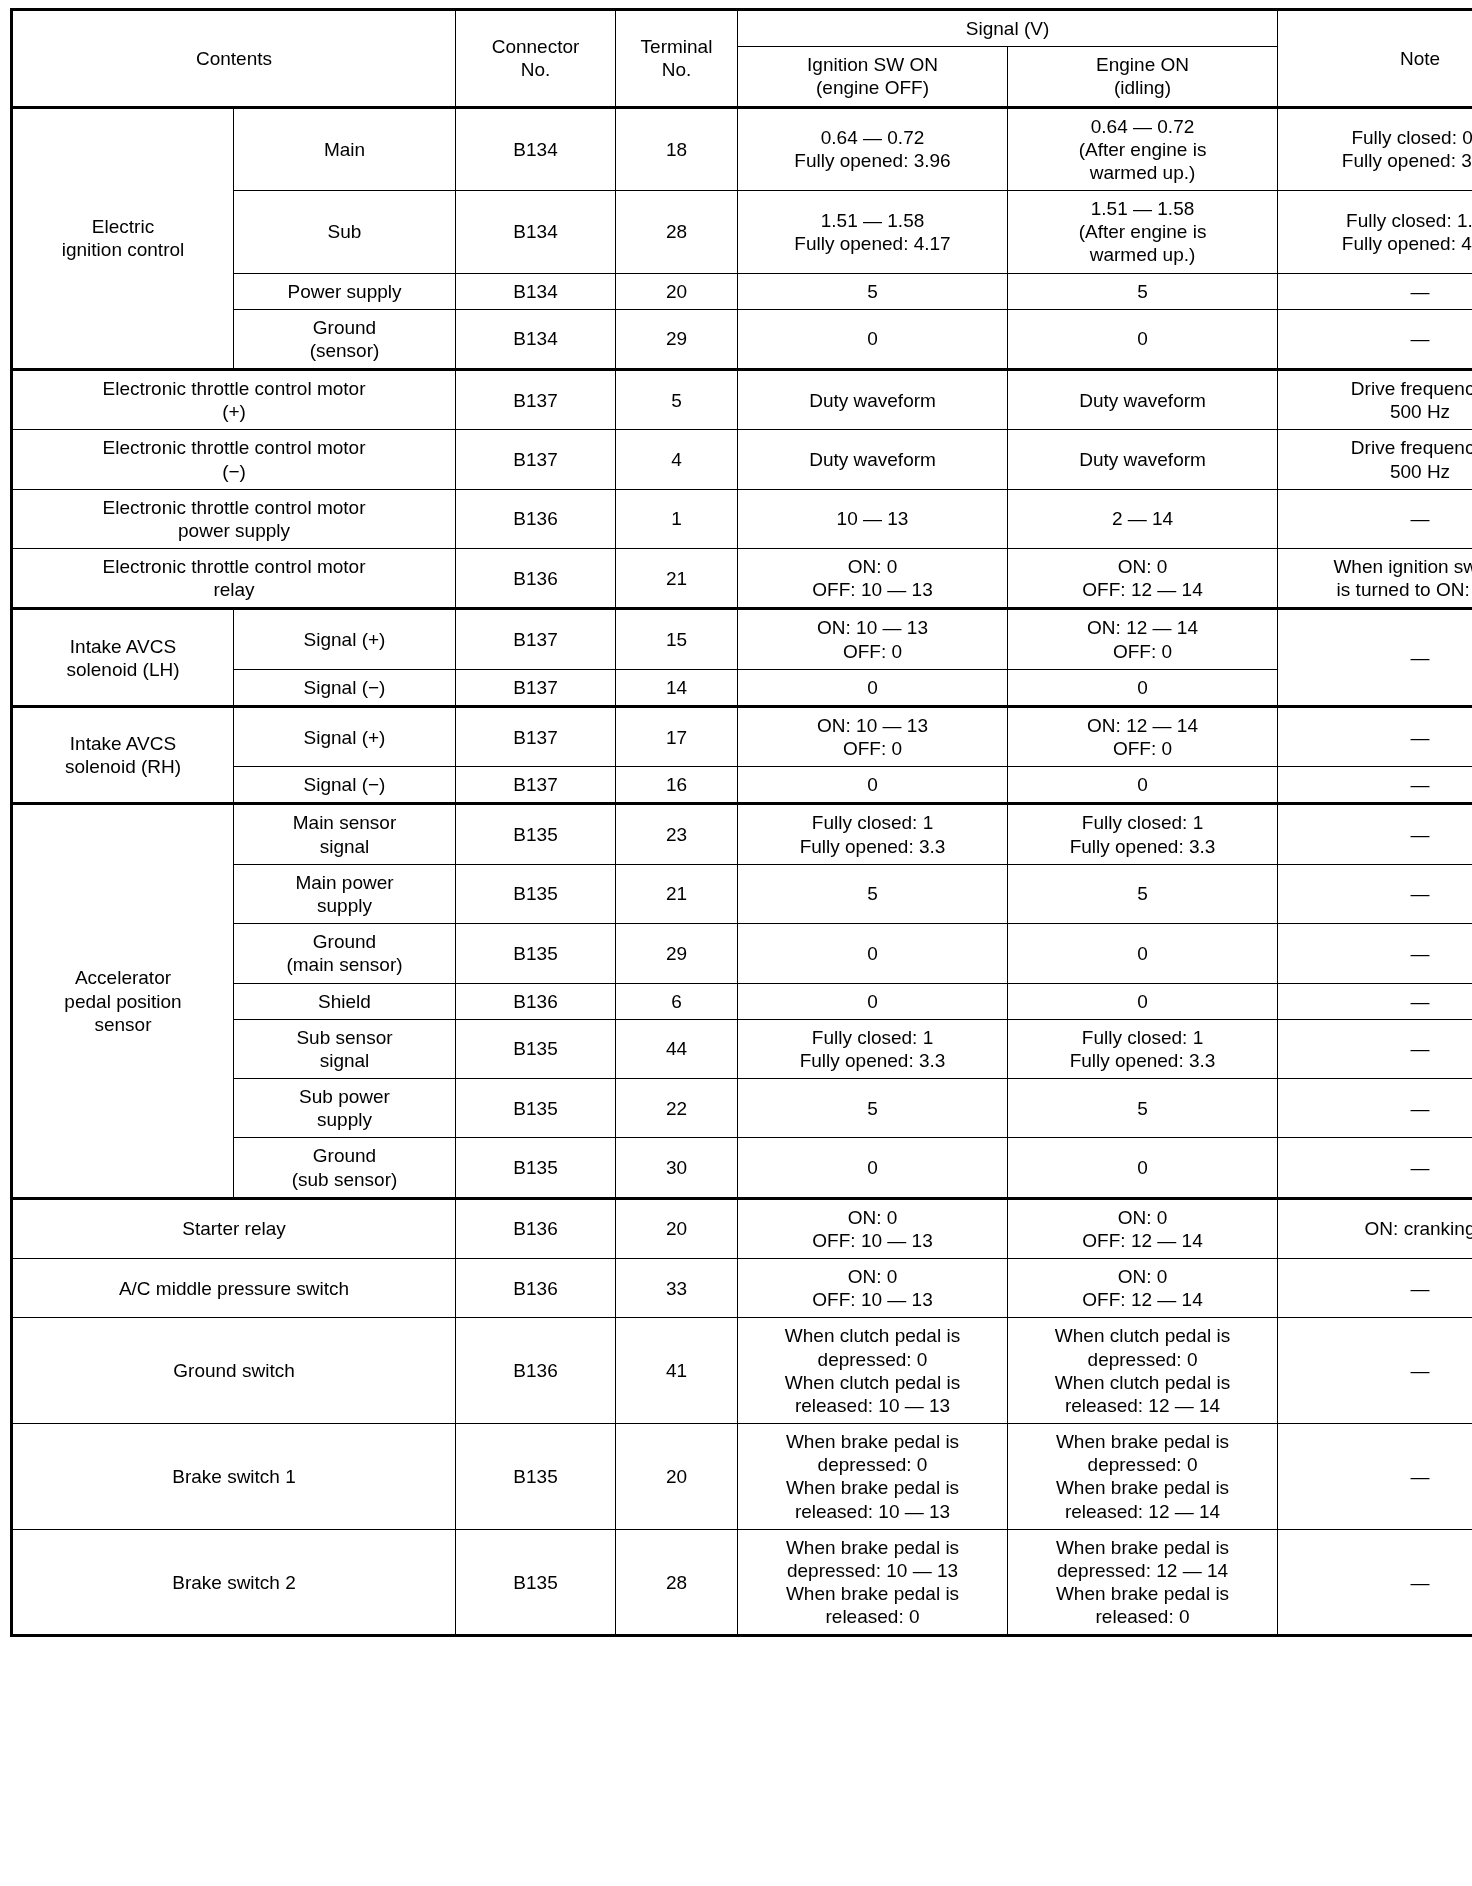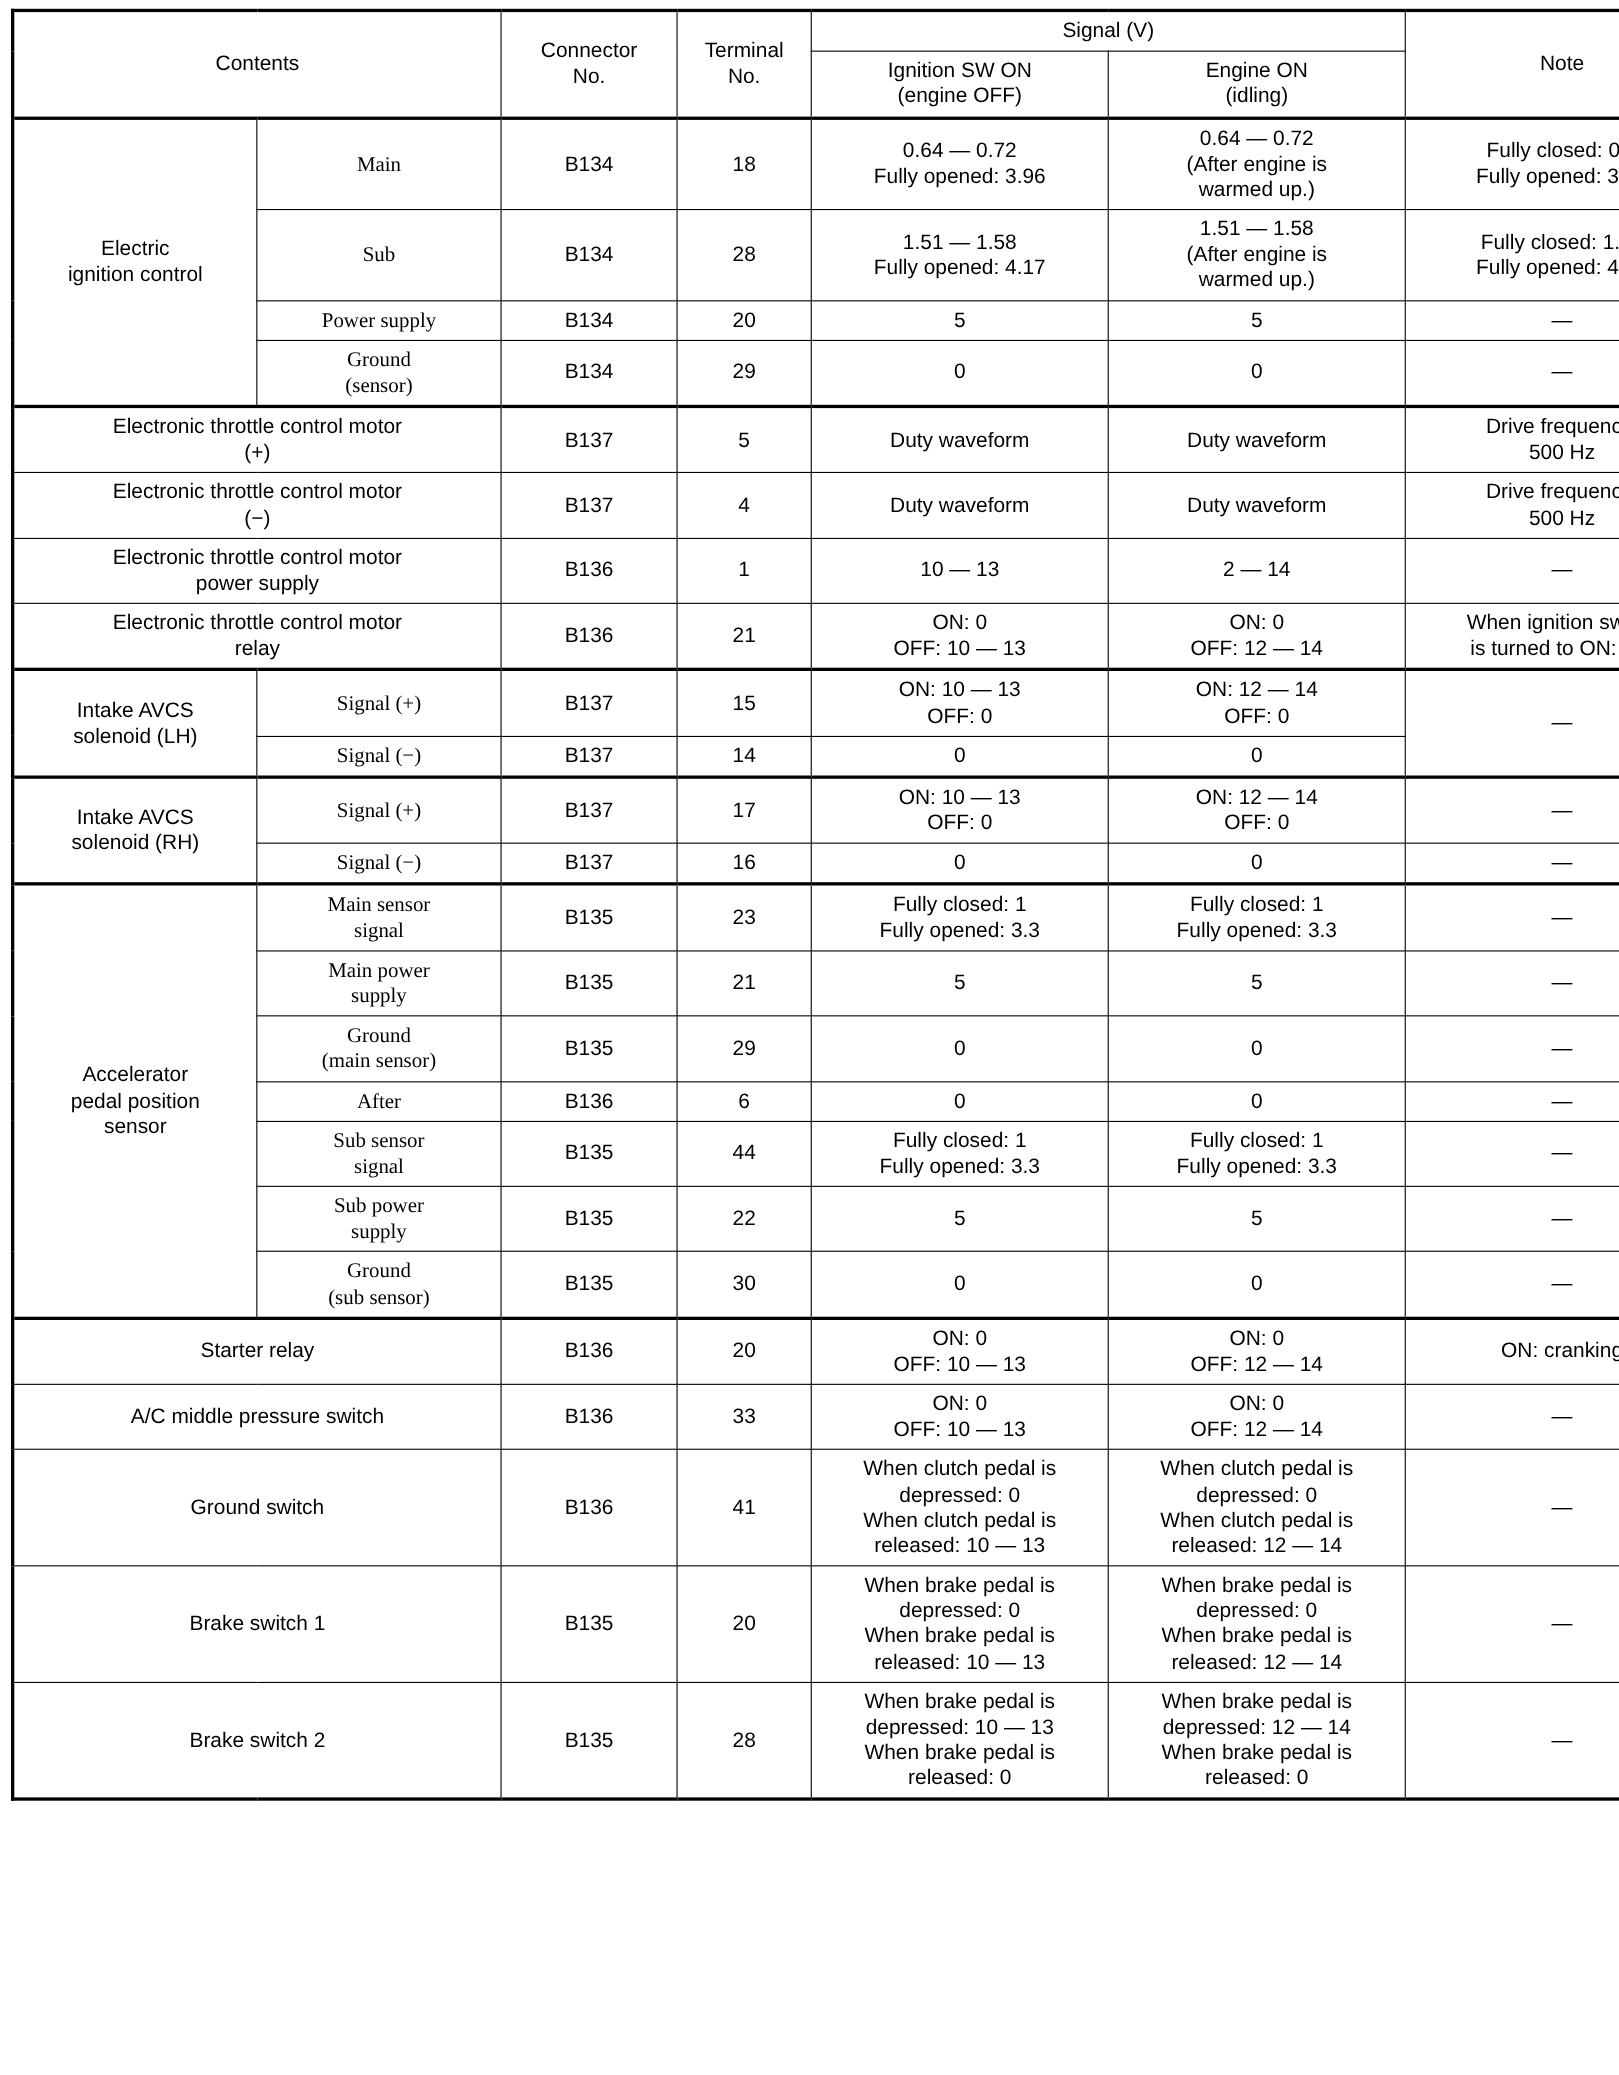--- a/index.html
+++ b/index.html
@@ -33,21 +33,21 @@
     text-align: center;
   }
   
   .thick-top { border-top: 3px solid #000 !important; }
   .thick-bottom { border-bottom: 3px solid #000 !important; }
   .thick-left { border-left: 3px solid #000 !important; }
   .thick-right { border-right: 3px solid #000 !important; }
 
   .hdr { font-size: 19px; }
   .cell-name { text-align: left; padding-left: 12px; }
-  .sub-name { text-align: left; padding-left: 12px; font-family: Liberation Serif, serif; }
+  .sub-name { text-align: left; padding-left: 12px; }
   .multi { white-space: pre-line; }
 
   col.c-contents1 { width: 222px; }
   col.c-contents2 { width: 222px; }
   col.c-conn { width: 160px; }
   col.c-term { width: 122px; }
   col.c-sig1 { width: 270px; }
   col.c-sig2 { width: 270px; }
   col.c-note { width: 286px; }
 </style>
@@ -240,21 +240,21 @@
       <tr>
         <td class="sub-name multi">Ground
 (main sensor)</td>
         <td>B135</td>
         <td>29</td>
         <td class="multi">0</td>
         <td class="multi">0</td>
         <td class="multi thick-right">—</td>
       </tr>
       <tr>
-        <td class="sub-name multi">After</td>
+        <td class="sub-name multi">Shield</td>
         <td>B136</td>
         <td>6</td>
         <td class="multi">0</td>
         <td class="multi">0</td>
         <td class="multi thick-right">—</td>
       </tr>
       <tr>
         <td class="sub-name multi">Sub sensor
 signal</td>
         <td>B135</td>

